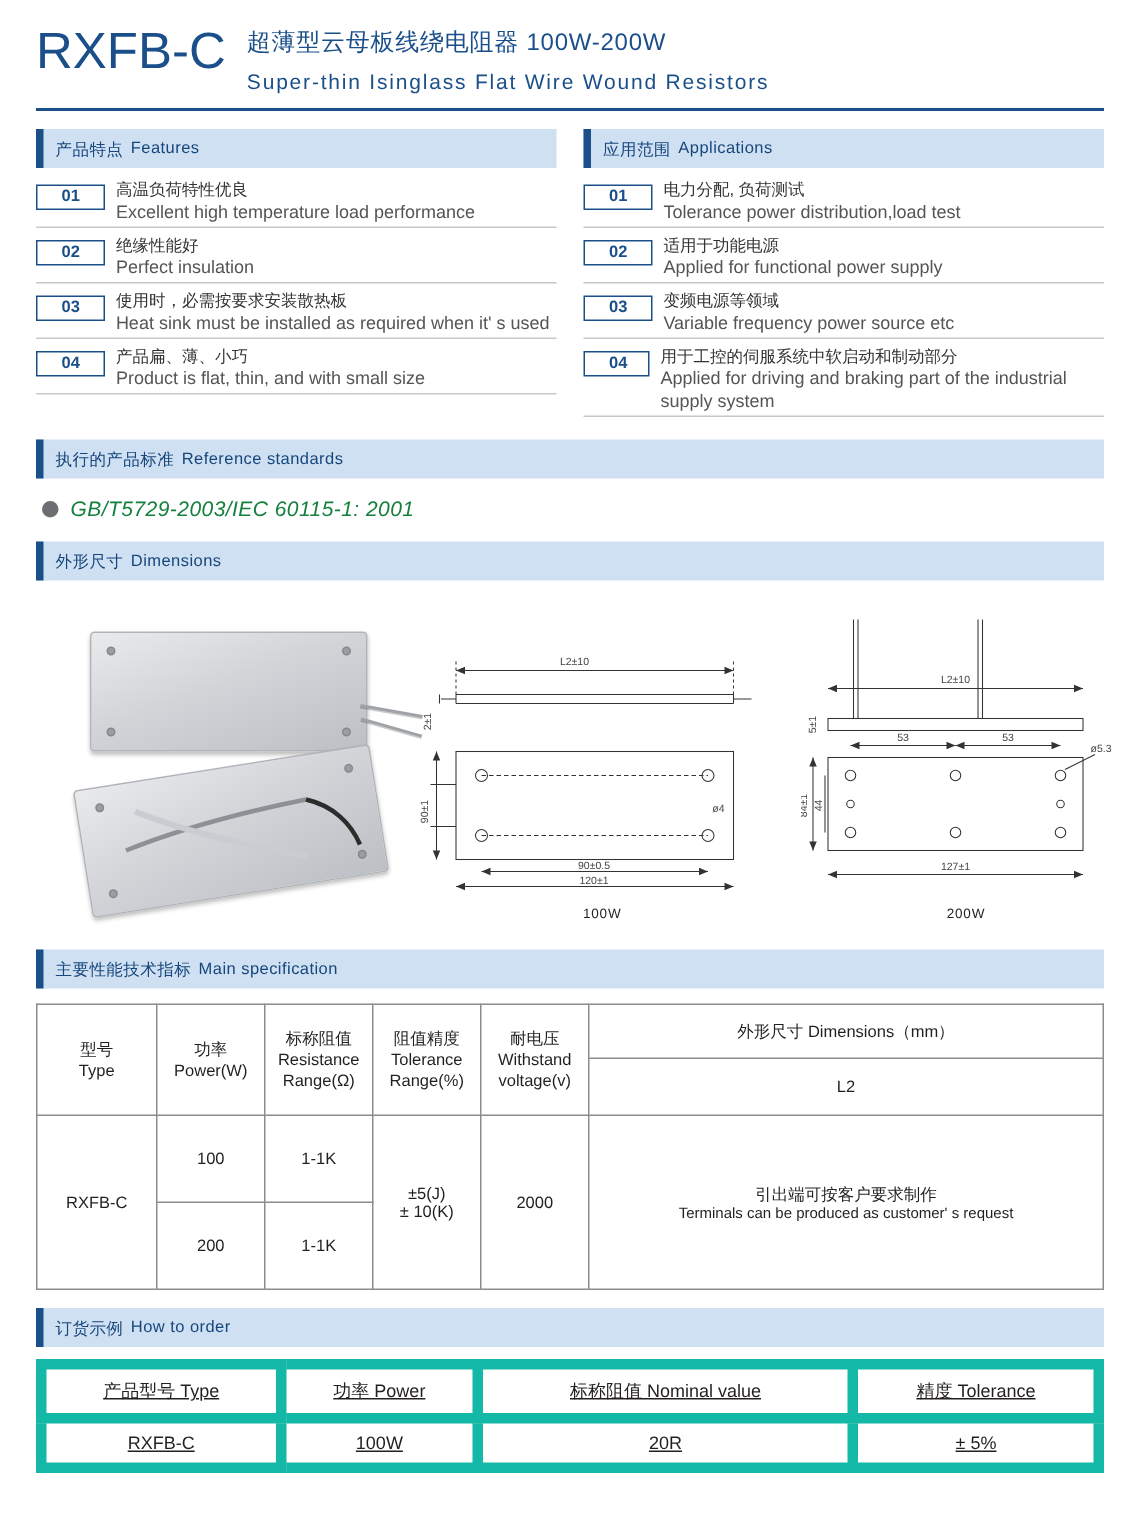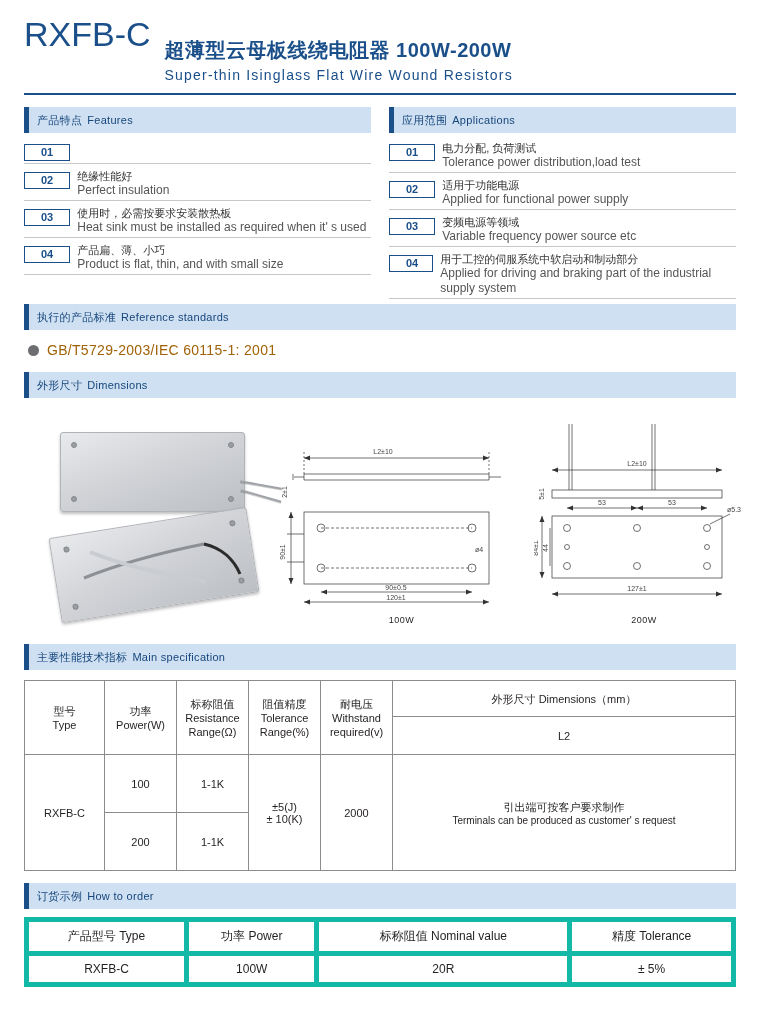--- a/index.html
+++ b/index.html
@@ -18,22 +18,22 @@
 
   
   .header { display: flex; align-items: flex-start; padding-top: 14px; }
   .brand {
     font-size: 34px; letter-spacing: 0px; color: #1a4f8a;
     font-family: "Liberation Sans", sans-serif; font-weight: 400;
     line-height: 40px; white-space: nowrap; margin-right: 14px;
   }
   .title-block { padding-top: 2px; }
   .title-cn {
-    color: #1a4f8a; font-size: 20px; font-weight: 700; line-height: 26px;
-    letter-spacing: 0.5px; white-space: nowrap; margin-top: 21px;
+    color: #1a4f8a; font-size: 16px; font-weight: 400; line-height: 26px;
+    letter-spacing: 0.5px; white-space: nowrap;
   }
   .title-en {
     color: #1a4f8a; font-size: 14px; font-weight: 400; line-height: 24px;
     letter-spacing: 1.2px; white-space: nowrap;
   }
   .header-rule { height: 2px; background: #1a4f8a; margin: 6px 0 0 0; }
 
   
   .bar {
     background: #cfe0f2; border-left: 5px solid #1a4f8a;
@@ -57,21 +57,21 @@
     font-size: 11px; line-height: 13px; padding: 1px 16px;
     margin-right: 7px; margin-top: 3px; font-weight: 700;
     min-width: 21px; text-align: center;
   }
   .txt .cn { font-size: 11px; color: #333; line-height: 14px; }
   .txt .en { font-size: 12px; color: #555; line-height: 15px; }
 
   
   .std-line { display: flex; align-items: center; margin: 12px 0 14px 4px; }
   .dot { width: 11px; height: 11px; border-radius: 50%; background: #6d6e71; margin-right: 8px; }
-  .std-text { font-size: 14px; color: #a16207; letter-spacing: .3px; }
+  .std-text { font-size: 14px; color: #15803d; letter-spacing: .3px; font-style: italic; }
 
   
   .dims { position: relative; height: 240px; margin-top: 6px; }
 
   .photo1 {
     position: absolute; left: 36px; top: 28px; width: 185px; height: 80px;
   }
   .photo2 {
     position: absolute; left: 30px; top: 118px; width: 200px; height: 86px;
   }
@@ -107,22 +107,22 @@
     border: 1px solid #8c8c8c; text-align: center; color: #231f20;
     padding: 3px 2px; font-weight: 400;
   }
   .spec .hrow td { height: 74px; font-size: 11px; line-height: 14px; }
   .spec td.tall { height: 58px; margin-left: 16px; }
   .spec .small { font-size: 10px; }
 
   
   .order { margin-top: 8px; font-size: 12px; }
   .order th, .order td {
-    border: 5px solid #14b8a6; text-align: center; padding: 6px 2px;
-    font-weight: 400; color: #231f20;
+    border: 7px solid #14b8a6; text-align: center; padding: 6px 2px;
+    font-weight: 400; color: #231f20; text-decoration: underline;
   }
   .order th { font-size: 12px; }
   .lbl { font-size: 7px; fill: #444; }
 </style>
 </head>
 <body>
 
 <div class="page">
 
   <div class="header">
@@ -137,20 +137,24 @@
   <div class="two-col">
 
     <div class="col">
       <div class="bar">
         <span class="cn">产品特点</span>
         <span class="en">Features</span>
       </div>
       <div class="items">
         <div class="item">
           <div class="num">01</div>
+          <div class="txt">
+            <div class="cn">高温负荷特性优良</div>
+            <div class="en">Excellent high temperature load performance</div>
+          </div>
         </div>
         <div class="item">
           <div class="num">02</div>
           <div class="txt">
             <div class="cn">绝缘性能好</div>
             <div class="en">Perfect  insulation</div>
           </div>
         </div>
         <div class="item">
           <div class="num">03</div>
@@ -200,21 +204,21 @@
           <div class="num">04</div>
           <div class="txt">
             <div class="cn">用于工控的伺服系统中软启动和制动部分</div>
             <div class="en">Applied for driving and braking part of the industrial supply system</div>
           </div>
         </div>
       </div>
     </div>
   </div>
 
-  <div class="bar" style="">
+  <div class="bar" style="margin-top:10px">
     <span class="cn">执行的产品标准</span>
     <span class="en">Reference standards</span>
   </div>
   <div class="std-line">
     <span class="dot"></span>
     <span class="std-text">GB/T5729-2003/IEC 60115-1: 2001</span>
   </div>
 
   <div class="bar">
     <span class="cn">外形尺寸</span>
@@ -377,21 +381,21 @@
         <div>Range(Ω)</div>
       </td>
       <td rowspan="2" style="width:72px">
         <div>阻值精度</div>
         <div>Tolerance</div>
         <div>Range(%)</div>
       </td>
       <td rowspan="2" style="width:72px">
         <div>耐电压</div>
         <div>Withstand</div>
-        <div>required(v)</div>
+        <div>voltage(v)</div>
       </td>
       <td style="height:36px">
         <span>外形尺寸</span>
         <span>Dimensions（mm）</span>
       </td>
     </tr>
     <tr>
       <td style="height:38px">L2</td>
     </tr>
     <tr>

